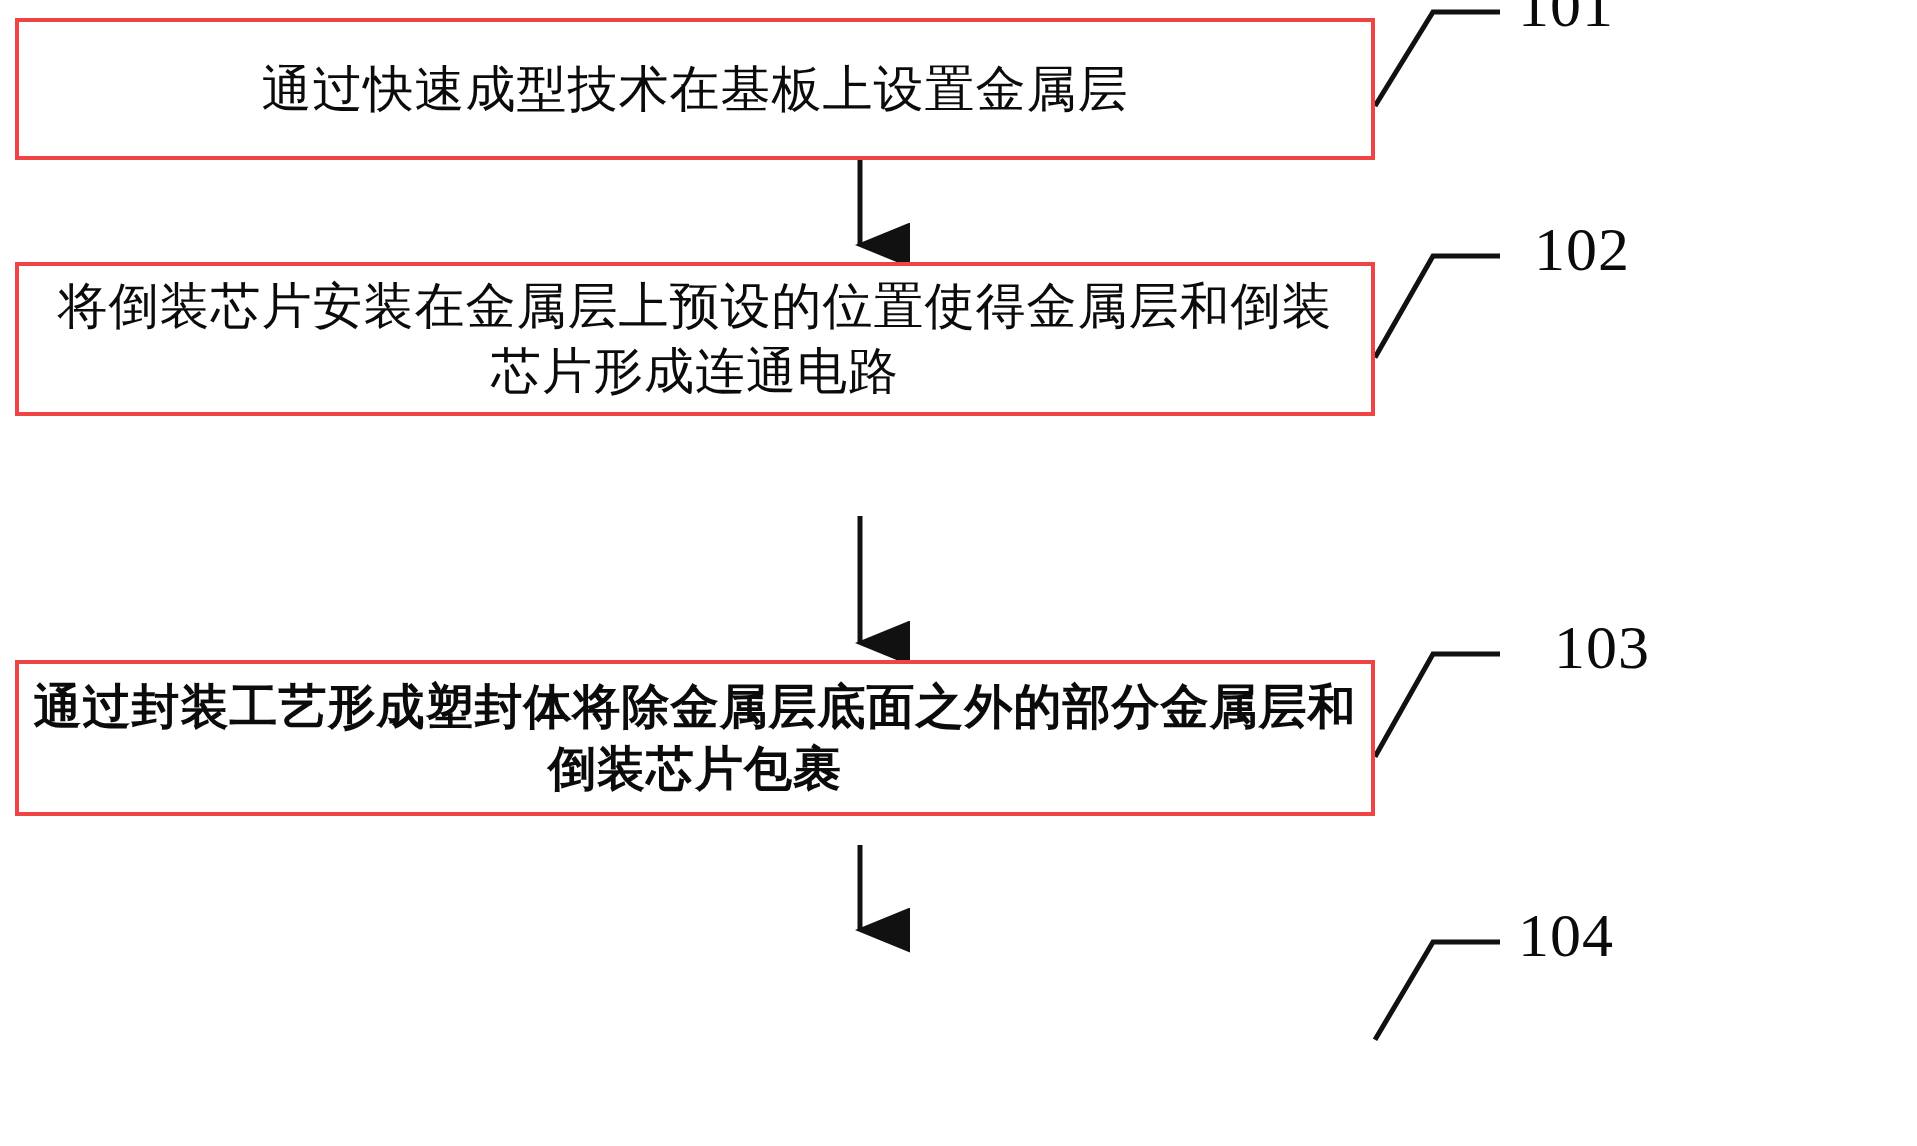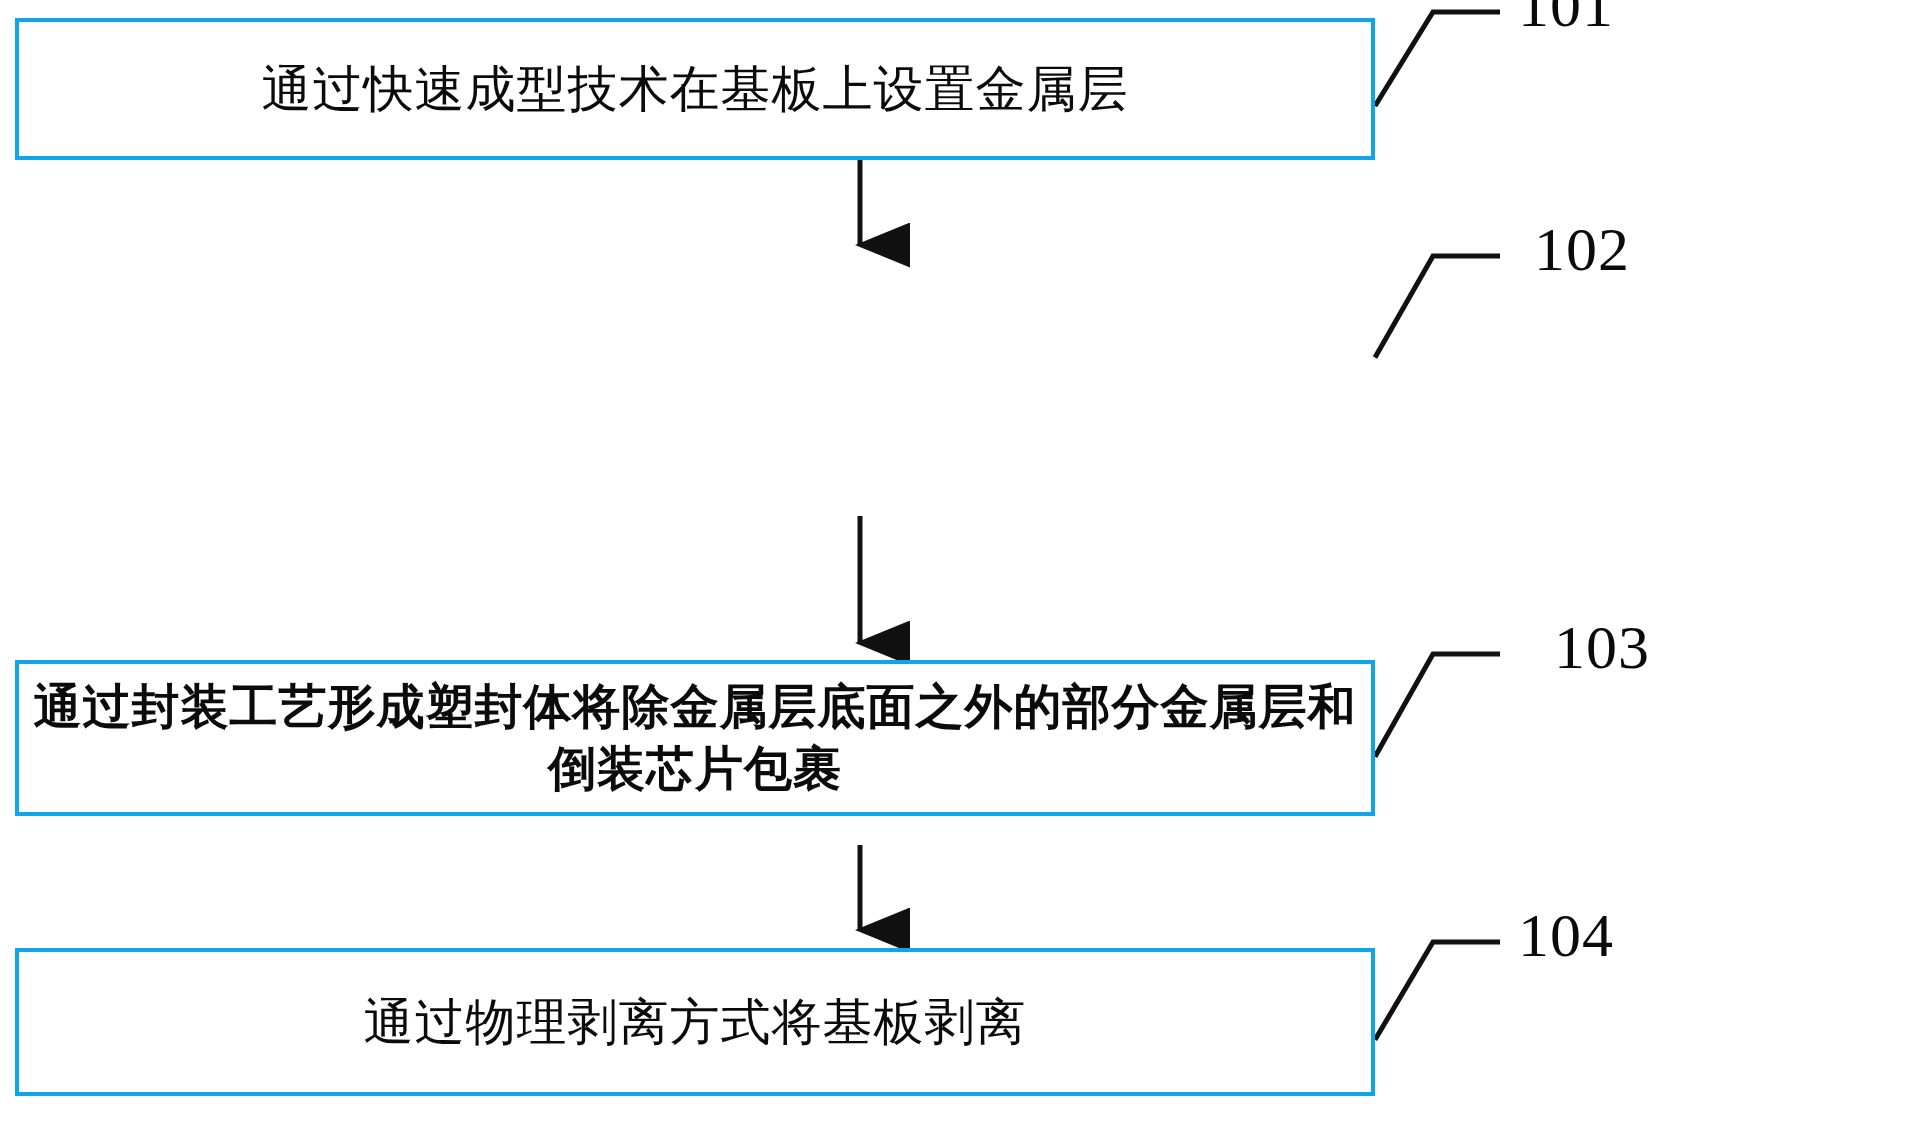--- a/index.html
+++ b/index.html
@@ -21,21 +21,21 @@
     position: absolute;
     top: 0;
     left: 0;
     width: 1917px;
     height: 1146px;
     pointer-events: none;
   }
   .step-box {
     position: absolute;
     box-sizing: border-box;
-    border: 4px solid #0ea5e9;
+    border: 4px solid #ef4444;
     background: #ffffff;
     display: flex;
     flex-direction: column;
     align-items: center;
     justify-content: center;
     text-align: center;
   }
   .step-text {
     font-family: "Liberation Serif", "DejaVu Serif", serif;
     font-size: 50px;
@@ -93,26 +93,27 @@
     <g>
       <polyline points="1375,1039.76 1433,942 1500,942" fill="none" stroke="#111111" stroke-width="5"></polyline>
     </g>
   </svg>
 
   <div class="step-box" style="left:15px; top:18px; width:1360px; height:142px;">
     <div class="step-text">通过快速成型技术在基板上设置金属层</div>
   </div>
   <div class="step-ref" style="left: 1518px; top: -26px;">101</div>
 
+  <div class="step-box" style="left:15px; top:262px; width:1360px; height:154px;">
+    <div class="step-text">将倒装芯片安装在金属层上预设的位置使得金属层和倒装
+芯片形成连通电路</div>
+  </div>
   <div class="step-ref" style="left: 1518px; top: 218px; margin-left: 16px;">102</div>
 
   <div class="step-box" style="left:15px; top:660px; width:1360px; height:156px;">
     <div class="step-text" style="font-size:48px;font-weight:bold;">通过封装工艺形成塑封体将除金属层底面之外的部分金属层和
 倒装芯片包裹</div>
   </div>
   <div class="step-ref" style="left: 1518px; top: 616px; margin-left: 36px;">103</div>
 
-  <div class="step-box" style="left:15px; top:948px; width:1360px; height:148px;">
-    <div class="step-text">通过物理剥离方式将基板剥离</div>
-  </div>
   <div class="step-ref" style="left: 1518px; top: 904px;">104</div>
 
 </div>
 
 </body></html>

